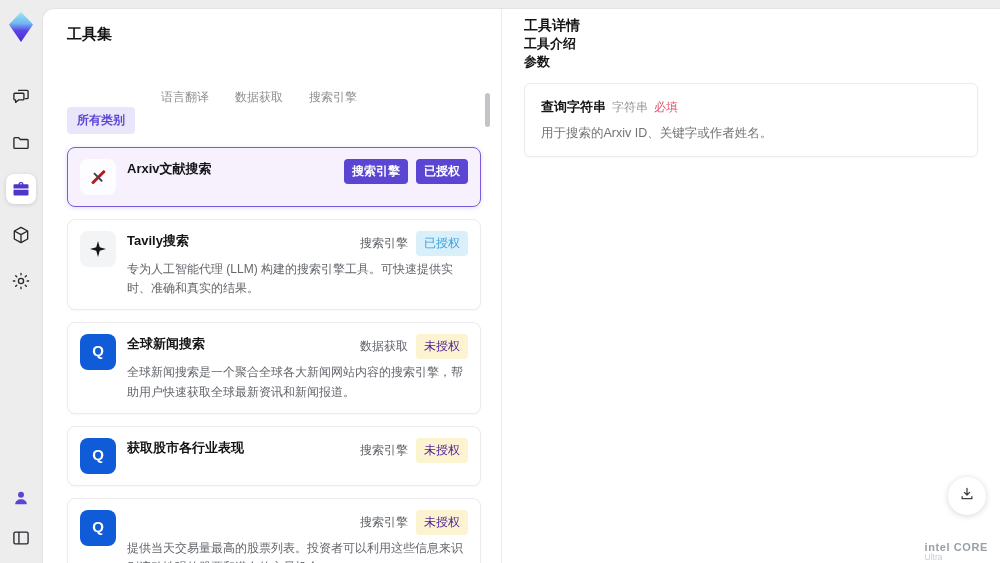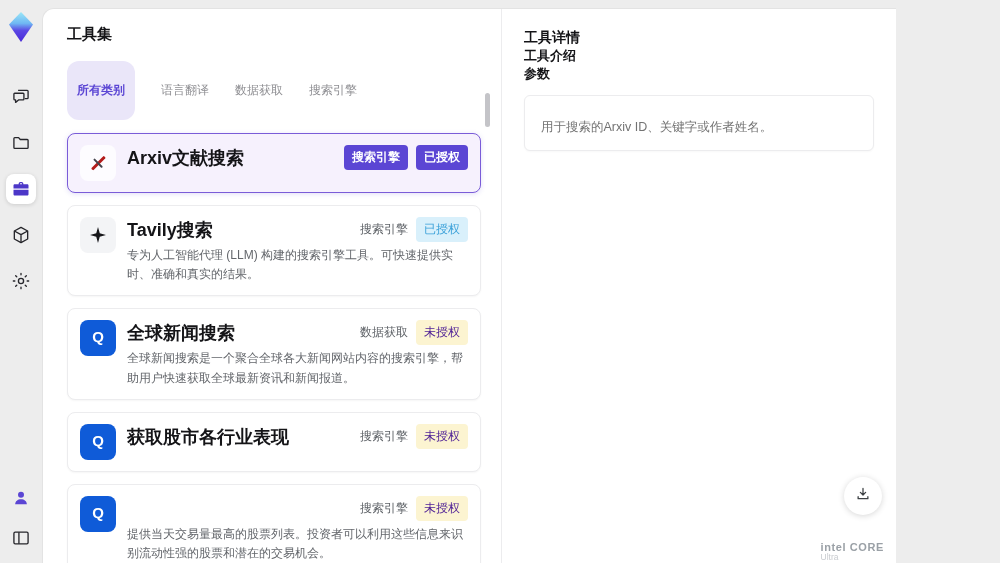--- a/index.html
+++ b/index.html
@@ -1,18 +1,18 @@
 <!DOCTYPE html>
 <html><head>
 <meta charset="utf-8">
 <style>
   * { margin:0; padding:0; box-sizing:border-box; }
   html,body { background:#ededed; }
   body { font-family:"Liberation Sans","DejaVu Sans",sans-serif; }
-  .app { position:relative; width:896px; height:563px; background:#ededed; overflow:hidden; }
+  .app { position:relative; width:1000px; height:563px; background:#ededed; overflow:hidden; }
 
   
   .rail { position:absolute; left:0; top:0; width:42px; height:100%; display:flex; flex-direction:column; align-items:center; z-index:5; }
   .logo { margin-top:12px; width:24px; height:30px;
     clip-path:polygon(50% 0,100% 42%,50% 100%,0 42%);
     background:linear-gradient(180deg,#9be8f7 0%,#6fb7f3 38%,#5b46e4 62%,#4a2bd8 100%);
     filter:drop-shadow(0 1px 2px rgba(80,60,220,.35)); }
   .rail-items { margin-top:40px; display:flex; flex-direction:column; gap:16px; align-items:center; }
   .rail-item { width:30px; height:30px; display:flex; align-items:center; justify-content:center; border-radius:8px; color:#26262b; cursor:pointer; }
   .rail-item svg { display:block; }
@@ -22,49 +22,49 @@
 
   
   .main { position:absolute; left:42px; top:8px; right:0; bottom:0; background:#ffffff;
     border-top-left-radius:12px; border-top:1px solid #e3e3e3; border-left:1px solid #e3e3e3; }
 
   
   .left-panel { position:absolute; left:0; top:0; width:458px; height:100%; padding:16px 0 0 24px; overflow:hidden; }
   .lp-title { font-size:15px; font-weight:bold; color:#141417; }
   .tabs { display:flex; align-items:center; gap:26px; margin-top:17px; font-size:12px; color:#8f8f93; }
   .tab { cursor:pointer; white-space:nowrap; }
-  .tab.mod-active { background:#eae6f9; color:#5b46d4; padding:21px 10px; border-radius:12px; font-weight:bold; }
+  .tab.mod-active { background:#eae6f9; color:#5b46d4; padding:5px 10px; border-radius:4px; font-weight:bold;margin-top:46px; }
   .tool-list { margin-top:13px; width:414px; display:flex; flex-direction:column; gap:12px; }
   .tool-card { display:flex; gap:11px; padding:11px 12px; border:1px solid #ececee; border-radius:8px; background:#fff;
     box-shadow:0 1px 2px rgba(0,0,0,.04); cursor:pointer; }
   .tool-card.mod-selected { background:#f6f1fd; border:1px solid #7a5cd8; box-shadow:0 1px 5px rgba(90,70,212,.18); }
   .tool-icon { width:36px; height:36px; flex:0 0 36px; border-radius:8px; background:#f3f4f6; display:flex; align-items:center; justify-content:center; position:relative; overflow:hidden; }
   .tool-icon.mod-arxiv { background:#fdfcff; }
   .tool-icon.mod-qblue { background:#0f5bd8; }
   .glyph { position:relative; width:18px; height:18px; }
   .mod-arxiv .glyph::before { content:""; position:absolute; left:8px; top:0; width:2.6px; height:18px; background:#b31b1b; transform:rotate(45deg); border-radius:1px; }
   .mod-arxiv .glyph::after  { content:""; position:absolute; left:8px; top:3px; width:2.4px; height:12px; background:#44444c; transform:rotate(-45deg); border-radius:1px; }
   .mod-tavily .glyph::before { content:""; position:absolute; left:1px; top:1px; width:16px; height:16px; background:#17171b;
     clip-path:polygon(50% 0,61% 39%,100% 50%,61% 61%,50% 100%,39% 61%,0 50%,39% 39%); }
   .mod-qblue .glyph::before { content:"Q"; position:absolute; left:0; top:-1px; width:18px; text-align:center; color:#fff; font-weight:bold; font-size:15px; line-height:18px; }
   .tool-body { flex:1; min-width:0; }
   .tool-head { display:flex; align-items:flex-start; }
-  .tool-name { font-size:18px; font-weight:bold; color:#141417; padding-top:1px; }
+  .tool-name { font-size:13px; font-weight:bold; color:#141417; padding-top:1px; }
   .badges { margin-left:auto; display:flex; gap:8px; align-items:center; flex:0 0 auto; padding-left:8px; }
   .cat { font-size:12px; color:#5f6368; white-space:nowrap; }
   .cat.mod-solid { background:#5b46d4; color:#fff; padding:4px 8px; border-radius:4px; font-weight:bold; }
   .auth { font-size:12px; padding:4px 8px; border-radius:4px; white-space:nowrap; }
   .auth.mod-solid { background:#5b46d4; color:#fff; font-weight:bold; }
   .auth.mod-blue { background:#d9f0fb; color:#3ba1d9; }
   .auth.mod-yellow { background:#fcf4d1; color:#4c1d95; }
   .tool-desc { font-size:12px; color:#63666b; line-height:1.6; margin-top:4px; }
   .scroll-thumb { position:absolute; right:11px; top:84px; width:5px; height:34px; background:#c4c4c8; border-radius:3px; cursor:pointer; }
 
   
-  .right-panel { position:absolute; left:458px; top:0; right:0; bottom:0; border-left:1px solid #ececee; padding:20px 22px; }
+  .right-panel { position:absolute; left:458px; top:0; right:0; bottom:0; border-left:1px solid #ececee; padding:8px 22px; }
   .detail-title { font-size:14px; font-weight:bold; color:#141417; }
   .section-title { font-size:13px; font-weight:bold; color:#141417; }
   .info-box { margin-top:12px; border:1px solid #ececee; border-radius:6px; padding:14px 16px; background:#fff; box-shadow:0 1px 2px rgba(0,0,0,.03); }
   .intro-text { font-size:13px; color:#2f3033; line-height:1.6; }
   .param-item .param-head { font-size:13px; display:flex; align-items:baseline; gap:6px; }
   .param-name { font-weight:bold; color:#141417; }
   .param-type { color:#8f9296; font-size:12px; }
   .param-required { color:#e5566d; font-size:12px; }
   .param-desc { margin-top:9px; font-size:12.5px; color:#737373; }
 
@@ -244,20 +244,25 @@
 
     <div class="right-panel">
       <div class="detail-title">工具详情</div>
 
       <div class="section-title">工具介绍</div>
 
       <div class="section-title">参数</div>
       <div class="info-box">
 
           <div class="param-item">
+            <div class="param-head">
+              <span class="param-name">查询字符串</span>
+              <span class="param-type">字符串</span>
+              <span class="param-required">必填</span>
+            </div>
             <div class="param-desc">用于搜索的Arxiv ID、关键字或作者姓名。</div>
           </div>
         </div>
 
       <div class="fab-download">
         <span>
           <svg width="18" height="18" viewBox="0 0 24 24" fill="none" stroke="currentColor" stroke-width="1.7" stroke-linecap="round" stroke-linejoin="round">
             <path d="M12 4.5v8.5M8.5 9.8L12 13.3l3.5-3.5M5.5 15.5v2.8h13v-2.8"></path>
           </svg>
         </span>

